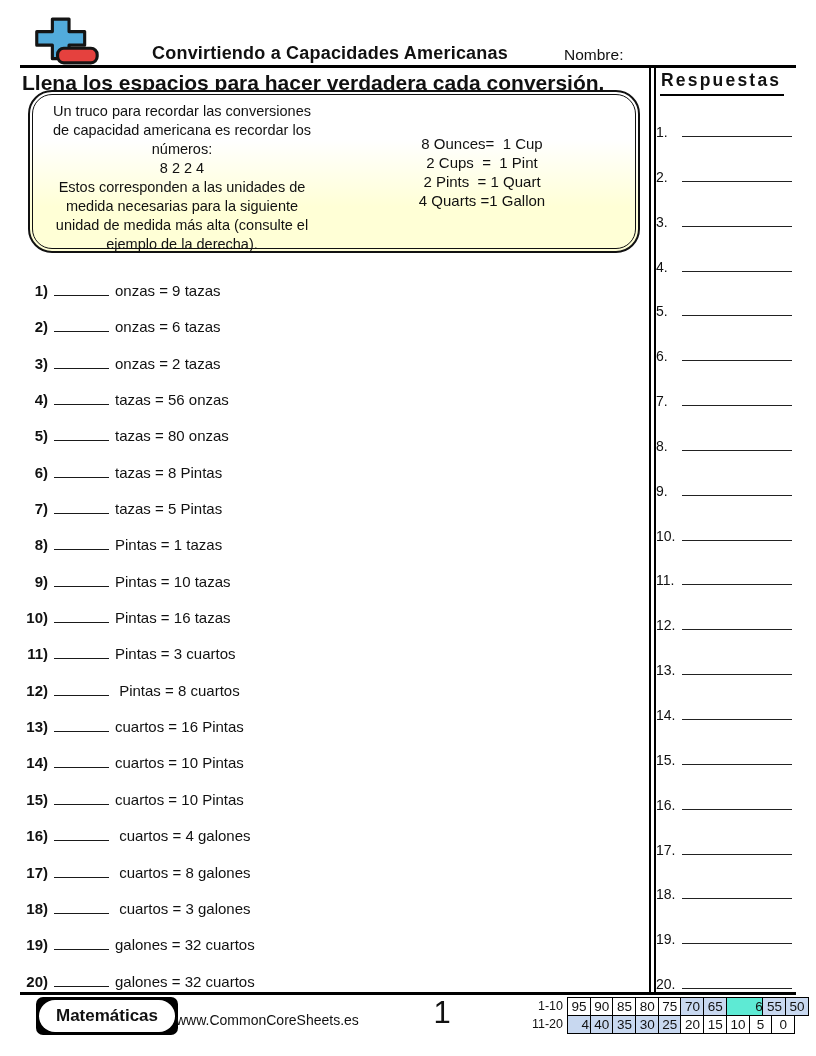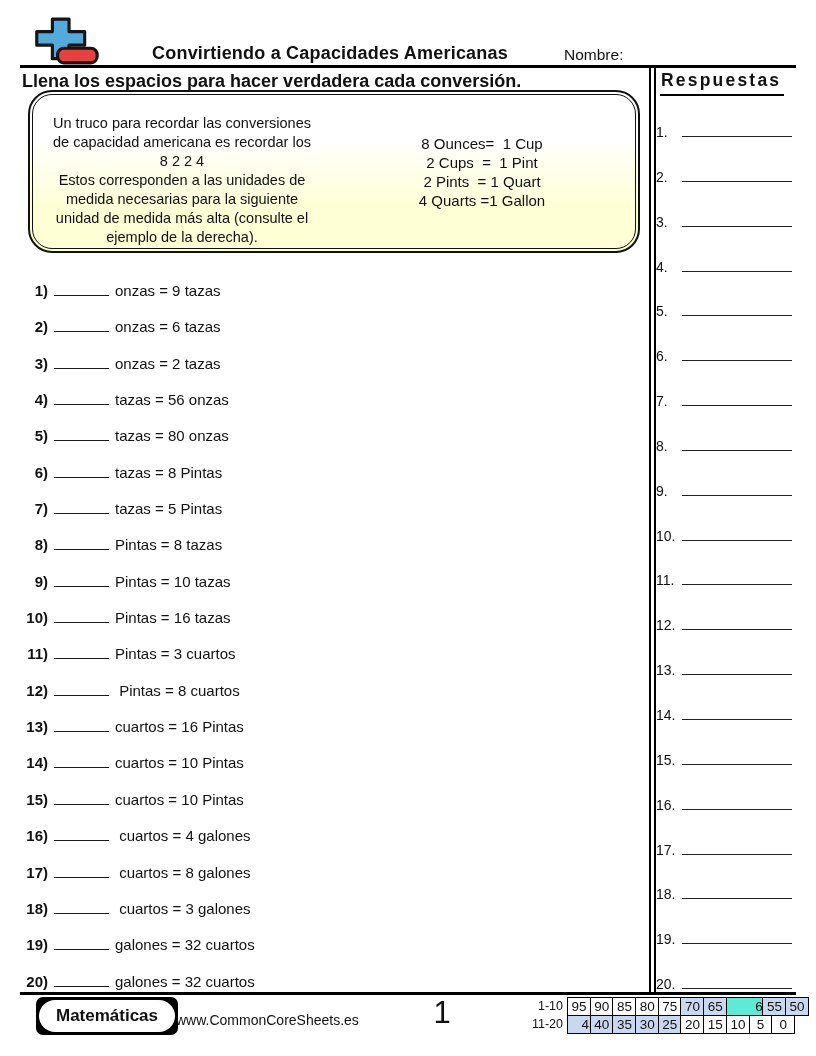--- a/index.html
+++ b/index.html
@@ -11,32 +11,32 @@
   
   .logo { position:absolute; left:34px; top:17px; width:68px; height:50px; }
   .title {
     position:absolute; left:100px; top:43px; width:460px;
     text-align:center; font-size:18px; letter-spacing:0.2px;font-weight:bold;
   }
   .name-label { position:absolute; left:564px; top:46px; font-size:15.5px; }
   .rule { position:absolute; left:20px; width:776px; background:#000; }
   .top-rule { top:65px; height:3px; }
   .bottom-rule { top:992px; height:2.5px; }
-  .instructions { position:absolute; left:22px; top:71px; font-size:18px; font-weight:bold; }
+  .instructions { position:absolute; left:22px; top:71px; font-size:21px; font-weight:bold; }
   
   .hint-box {
     position:absolute; left:28px; top:90px; width:612px; height:163px;
     border:2.2px solid #111; border-radius:24px; display:flex;
   }
   .hint-box::before {
     content:""; position:absolute; inset:2px; border:1.2px solid #111;
     border-radius:20px; pointer-events:none;
   }
   .hint-left {
-    width:296px; padding:22px 0 0 8px; text-align:center;
+    width:296px; padding:10px 0 0 8px; text-align:center;
     font-size:14.5px; line-height:19px; white-space:nowrap;
   }
   .hint-right {
     flex:1; padding-top:42px; text-align:center;
     font-size:15px; line-height:19px;
   }
   .hint-right div { white-space:pre; }
   
   .problems { position:absolute; left:24px; top:282px; width:610px; }
   .prob-row { height:36.35px; display:flex; align-items:baseline; }
@@ -94,20 +94,21 @@
 
   <div class="title">Convirtiendo a Capacidades Americanas</div>
   <div class="name-label">Nombre:</div>
   <div class="rule top-rule"></div>
   <div class="instructions">Llena los espacios para hacer verdadera cada conversión.</div>
 
   <div class="hint-box" style="background: linear-gradient(rgb(255, 255, 255) 30%, rgb(255, 255, 214) 72%);">
     <div class="hint-left">
         <div>Un truco para recordar las conversiones</div>
         <div>de capacidad americana es recordar los</div>
+        <div>números:</div>
         <div>8 2 2 4</div>
         <div>Estos corresponden a las unidades de</div>
         <div>medida necesarias para la siguiente</div>
         <div>unidad de medida más alta (consulte el</div>
         <div>ejemplo de la derecha).</div>
       </div>
     <div class="hint-right">
         <div>8 Ounces=  1 Cup</div>
         <div>2 Cups  =  1 Pint</div>
         <div>2 Pints  = 1 Quart</div>
@@ -154,21 +155,21 @@
 
   <div class="prob-row">
     <span class="prob-num">7)</span>
     <span class="blank"></span>
     <span class="prob-text">tazas = 5 Pintas</span>
   </div>
 
   <div class="prob-row">
     <span class="prob-num">8)</span>
     <span class="blank"></span>
-    <span class="prob-text">Pintas = 8 tazas</span>
+    <span class="prob-text">Pintas = 1 tazas</span>
   </div>
 
   <div class="prob-row">
     <span class="prob-num">9)</span>
     <span class="blank"></span>
     <span class="prob-text">Pintas = 10 tazas</span>
   </div>
 
   <div class="prob-row">
     <span class="prob-num">10)</span>

